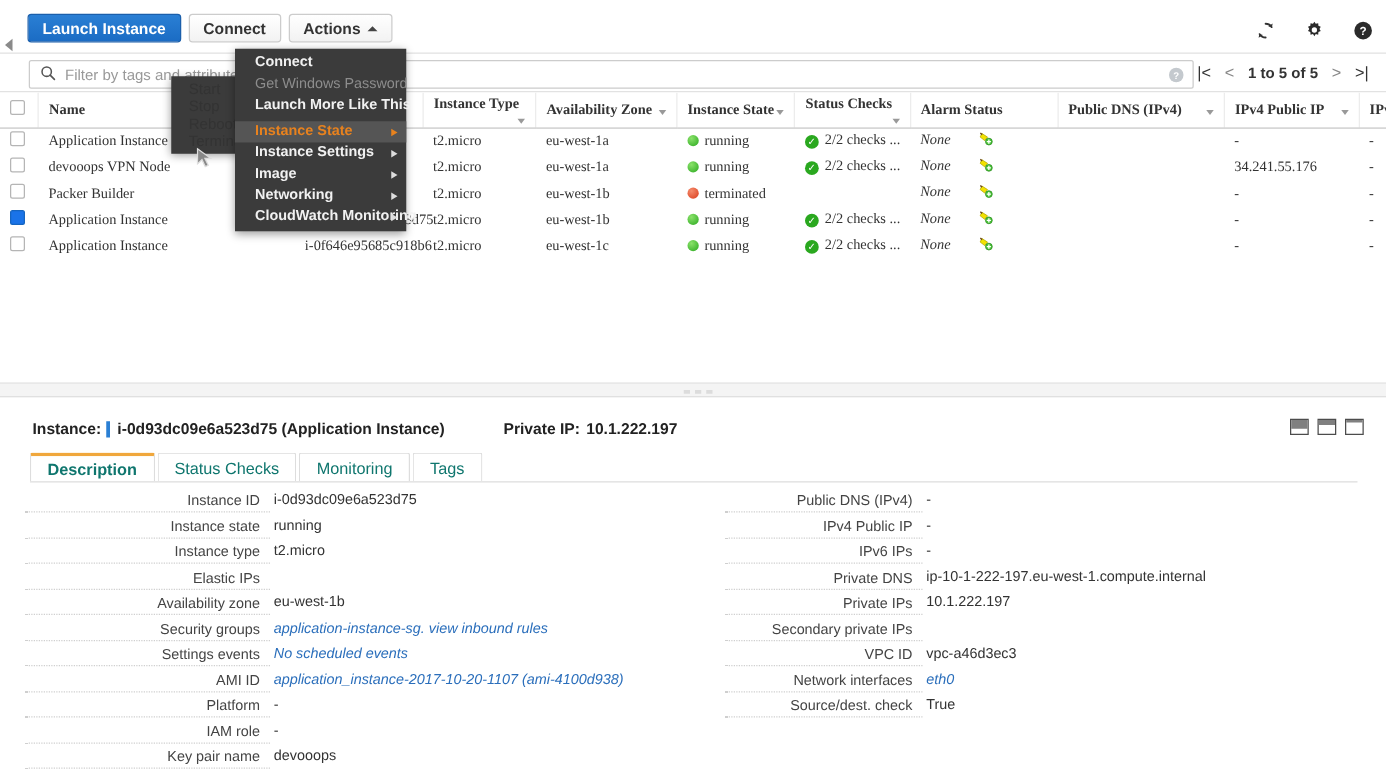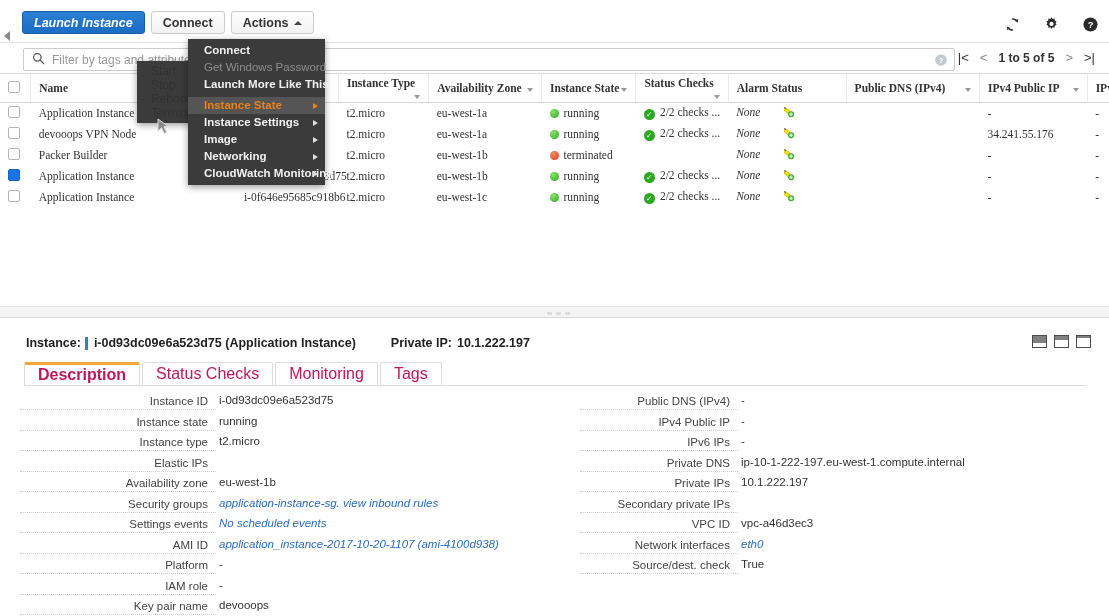--- a/index.html
+++ b/index.html
@@ -24,21 +24,21 @@
   .btn {
     height: 23px; padding: 0 11px;
     border: 1px solid #ccc; border-radius: 3px;
     background: linear-gradient(#fff, #f2f2f2);
     font-size: 12.5px; font-weight: bold; color: #333;
     display: flex; align-items: center; cursor: pointer;
     white-space: nowrap;
   }
   .btn.primary {
     background: linear-gradient(#2a7fd4, #1b6cc4);
-    border-color: #1b5fab; color: #fff; font-style: italic;
+    border-color: #1b5fab; color: #fff;
   }
   .caret-up {
     display: inline-block; margin-left: 6px;
     width: 0; height: 0;
     border-left: 4px solid transparent; border-right: 4px solid transparent;
     border-bottom: 4px solid #444;
   }
   .top-icons {
     position: absolute; right: 10px; top: 16px;
     display: flex; gap: 22px; align-items: center;
@@ -165,31 +165,31 @@
   .splitter .grip i { width: 5px; height: 3px; background: #dcdcdc; display: block; }
 
   
   .detail { position: absolute; left: 0; top: 318px; width: 1109px; height: 298px; background: #fff; }
   .detail-head {
     position: absolute; left: 26px; top: 18px;
     font-size: 12.5px; font-weight: bold; color: #222;
     display: flex; align-items: center;
   }
   .idbar { display: inline-block; width: 3px; height: 13px; background: #2a7fd4; margin: 0 6px 0 4px; vertical-align: -2px; }
-  .detail-head .privip { margin-left: 35px; }
+  .detail-head .privip { margin-left: 47px; }
   .panel-icons { position: absolute; right: 18px; top: 17px; display: flex; gap: 7px; }
   .pi { width: 15px; height: 13px; border: 1.5px solid #4c4c4c; background: #fff; cursor: pointer; position: relative; }
   .pi::before { content:""; position: absolute; left: 0; right: 0; top: 0; background: #808080; }
   .pi.a::before { height: 7px; }
   .pi.b::before { height: 4px; }
   .pi.c::before { height: 2px; }
 
   .tabs { position: absolute; left: 24px; top: 44px; display: flex; align-items: flex-end; }
   .tab {
-    height: 23px; padding: 0 13px; font-size: 16px; color: #be185d;
+    height: 23px; padding: 0 13px; font-size: 13px; color: #0f766e;
     border: 1px solid #ddd; border-bottom: none; background: #fff;
     display: flex; align-items: center; cursor: pointer; margin-right: 2px;
     border-radius: 2px 2px 0 0;
   }
   .tab.active { font-weight: bold; border-top: 3px solid #f0a73c; }
   .tabs-underline {
     position: absolute; left: 24px; top: 67px; width: 1062px; height: 1px; background: #ddd;
   }
 
   .cols { position: absolute; left: 0; top: 76px; width: 1109px; }

